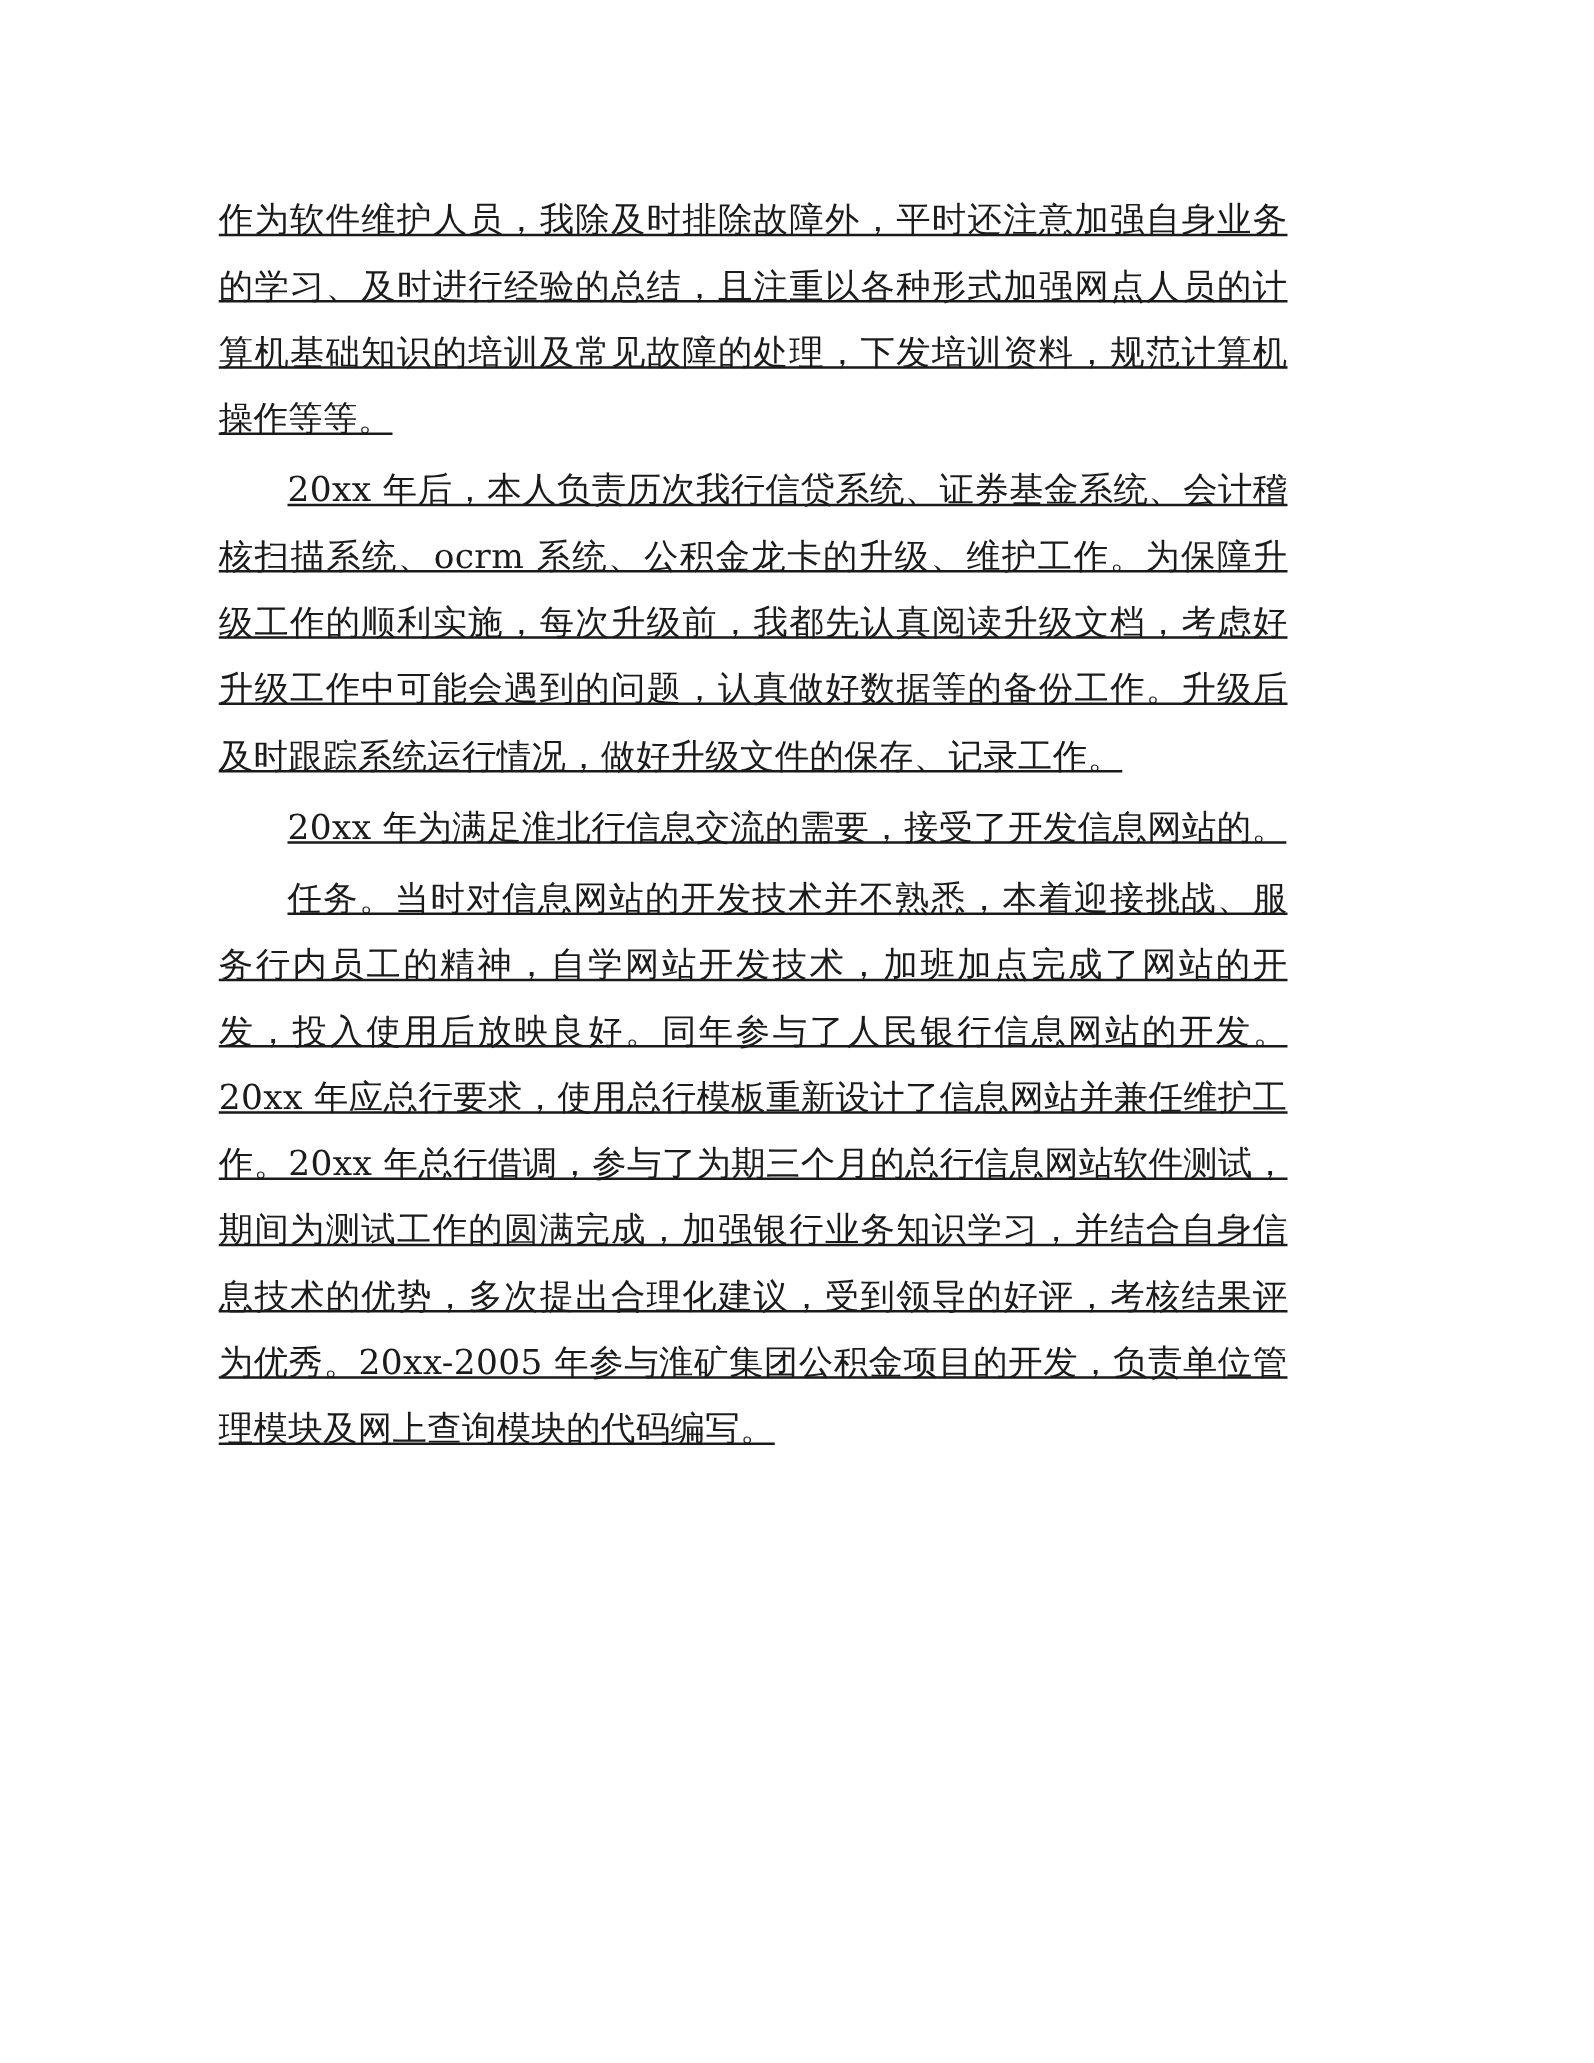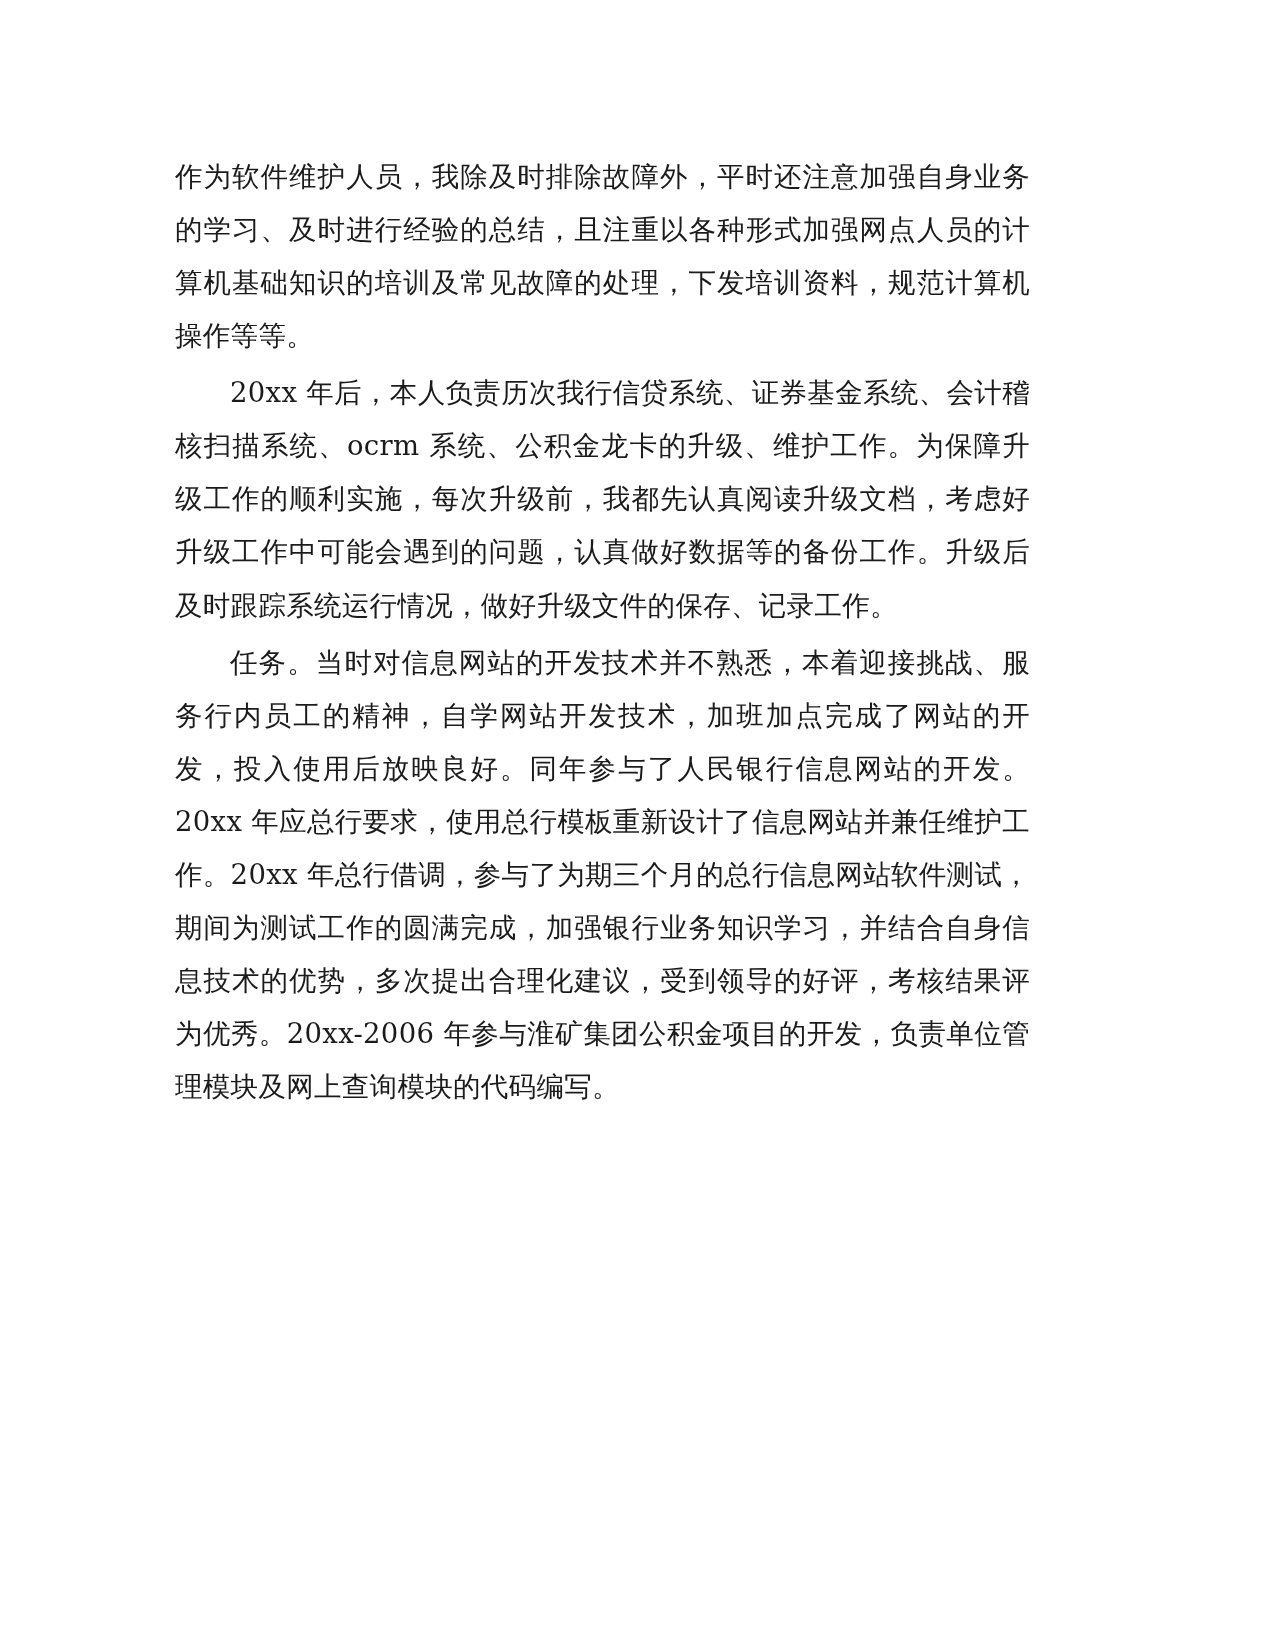--- a/index.html
+++ b/index.html
@@ -17,20 +17,21 @@
   .page {
     position: relative;
     width: 1275px;
     height: 1650px;
     box-sizing: border-box;
     padding: 150px 175px 80px 175px;
     background: #ffffff;
   }
   .doc-body {
     width: 855px;
+    text-decoration: underline;
   }
   .para {
     margin: 0 0 4px 0;
     font-size: 27.5px;
     line-height: 1.93;
     text-align: justify;
     text-justify: inter-ideograph;
     letter-spacing: 0.3px;
     color: #1b1b1b;
   }
@@ -41,15 +42,16 @@
     text-indent: 0;
   }
 </style>
 </head>
 <body>
 
 <div class="page">
   <div class="doc-body">
     <p class="para noindent">作为软件维护人员，我除及时排除故障外，平时还注意加强自身业务的学习、及时进行经验的总结，且注重以各种形式加强网点人员的计算机基础知识的培训及常见故障的处理，下发培训资料，规范计算机操作等等。</p>
     <p class="para indent">20xx 年后，本人负责历次我行信贷系统、证券基金系统、会计稽核扫描系统、ocrm 系统、公积金龙卡的升级、维护工作。为保障升级工作的顺利实施，每次升级前，我都先认真阅读升级文档，考虑好升级工作中可能会遇到的问题，认真做好数据等的备份工作。升级后及时跟踪系统运行情况，做好升级文件的保存、记录工作。</p>
-    <p class="para indent">任务。当时对信息网站的开发技术并不熟悉，本着迎接挑战、服务行内员工的精神，自学网站开发技术，加班加点完成了网站的开发，投入使用后放映良好。同年参与了人民银行信息网站的开发。20xx 年应总行要求，使用总行模板重新设计了信息网站并兼任维护工作。20xx 年总行借调，参与了为期三个月的总行信息网站软件测试，期间为测试工作的圆满完成，加强银行业务知识学习，并结合自身信息技术的优势，多次提出合理化建议，受到领导的好评，考核结果评为优秀。20xx-2006 年参与淮矿集团公积金项目的开发，负责单位管理模块及网上查询模块的代码编写。</p>
+    <p class="para indent">20xx 年为满足淮北行信息交流的需要，接受了开发信息网站的。</p>
+    <p class="para indent">任务。当时对信息网站的开发技术并不熟悉，本着迎接挑战、服务行内员工的精神，自学网站开发技术，加班加点完成了网站的开发，投入使用后放映良好。同年参与了人民银行信息网站的开发。20xx 年应总行要求，使用总行模板重新设计了信息网站并兼任维护工作。20xx 年总行借调，参与了为期三个月的总行信息网站软件测试，期间为测试工作的圆满完成，加强银行业务知识学习，并结合自身信息技术的优势，多次提出合理化建议，受到领导的好评，考核结果评为优秀。20xx-2005 年参与淮矿集团公积金项目的开发，负责单位管理模块及网上查询模块的代码编写。</p>
   </div>
 </div>
 
 </body></html>

